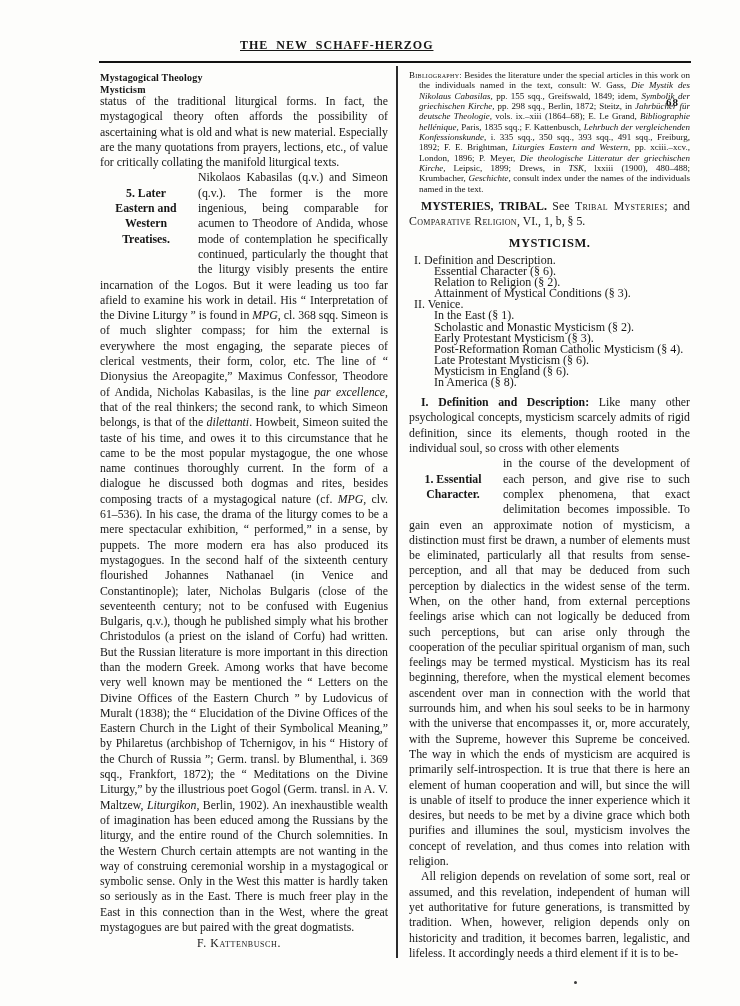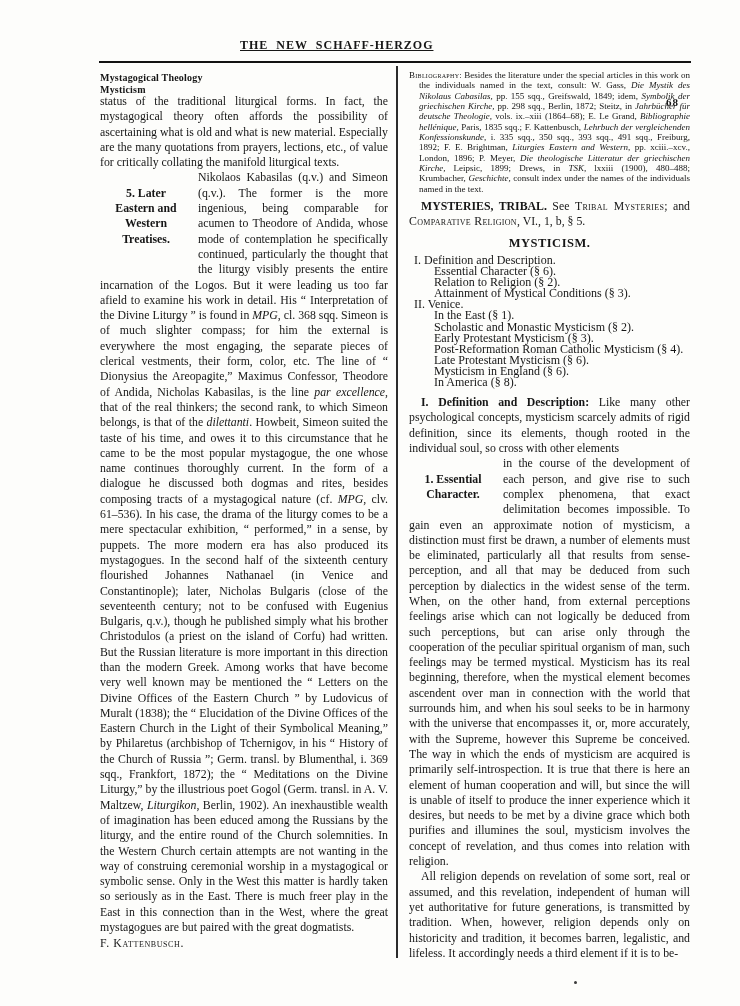--- a/index.html
+++ b/index.html
@@ -29,21 +29,21 @@
   .cutin.small{width:88px;height:61px;}
   .biblio{font-size:9px;line-height:10.35px;padding-left:10px;text-indent:-10px;margin-bottom:5px;}
   .crossref{margin:3px 0 2px;text-indent:12px;}
   .art-heading{text-align:center;font-weight:bold;font-size:12.5px;letter-spacing:.5px;margin:6px 0 4px;}
   .outline{font-size:12px;line-height:11.1px;text-align:left;margin:2px 0 7px;}
   .outline .ol-l1{margin-left:5px;padding-left:12px;text-indent:-12px;}
   .outline .ol-l2{margin-left:25px;}
   .rs-i{font-style:italic;}
   .rs-b{font-weight:bold;}
   .rs-sc{font-variant:small-caps;letter-spacing:.3px;}
-  .signature{text-align:left;padding-right:10px;font-variant:small-caps;letter-spacing:.6px;margin-top:1px;}
+  .signature{text-align:center;padding-right:10px;font-variant:small-caps;letter-spacing:.6px;margin-top:1px;}
   .speck{position:absolute;left:574px;top:981px;width:3px;height:3px;border-radius:50%;background:#3a3a3a;}
 </style>
 </head>
 <body>
 
 <div class="page">
 
   <div class="running-head">
     <div>Mystagogical Theology</div>
     <div>Mysticism</div>

